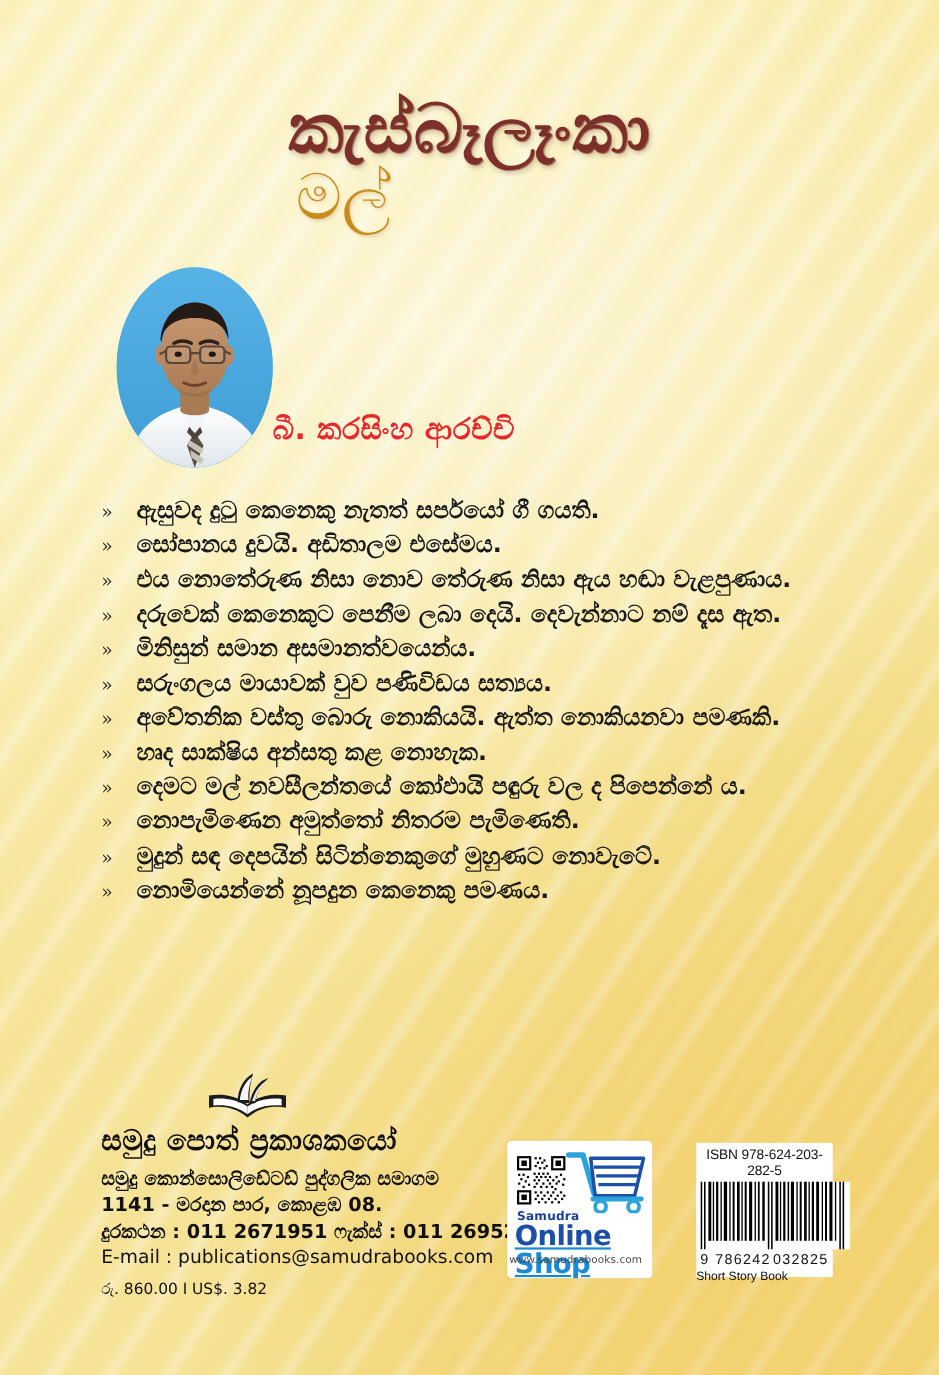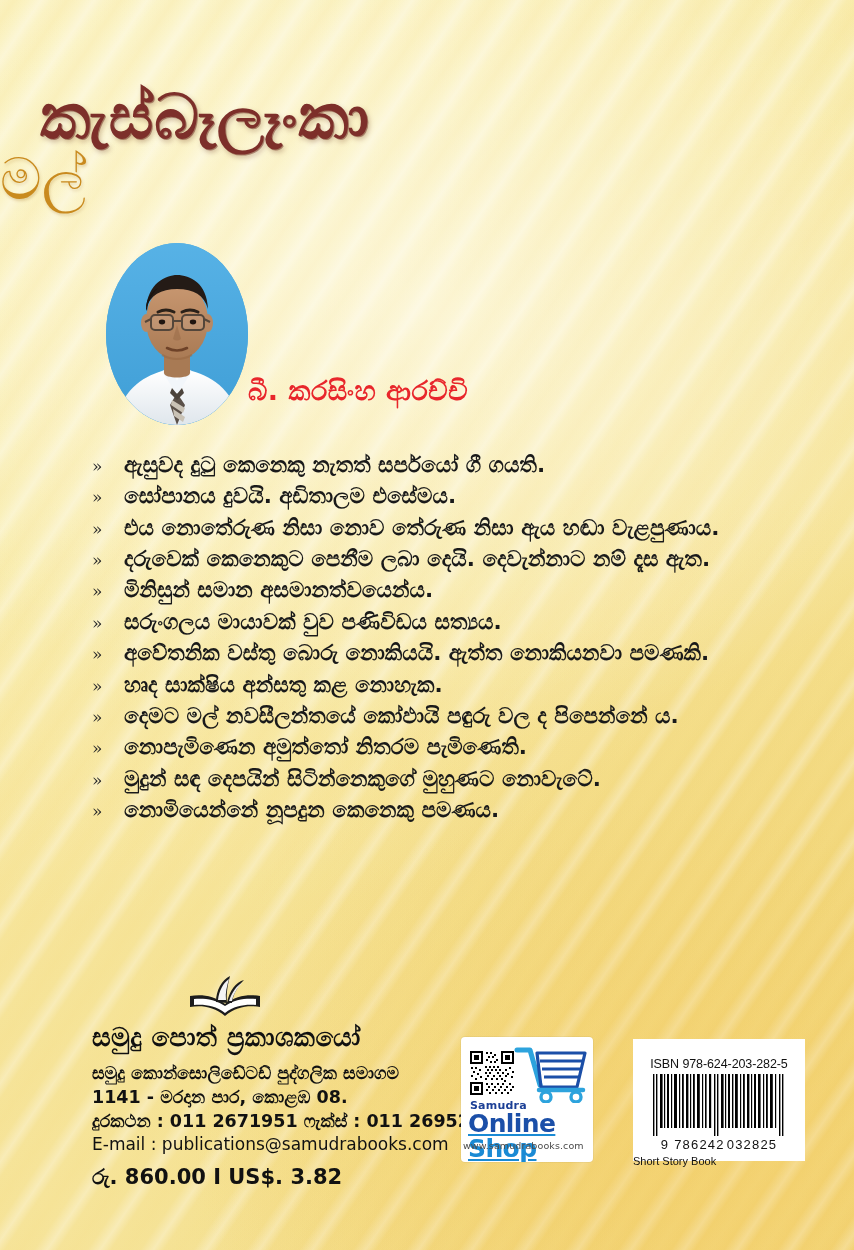--- a/index.html
+++ b/index.html
@@ -53,21 +53,21 @@
     background: radial-gradient(ellipse at 50% 50%, rgba(245,206,104,0.40) 0%, rgba(245,206,104,0) 68%);
     pointer-events: none;
   }
 
   
   .title-block {
     position: absolute;
     left: 0;
     top: 84px;
     width: 854px;
-    text-align: left;
+    text-align: center;
     z-index: 5;
   }
   .title-main {
     font-family: "DejaVu Sans", "Liberation Sans", sans-serif;
     font-size: 62px;
     font-weight: bold;
     line-height: 1.05;
     color: #7d2f2a;
     letter-spacing: 1px;
     text-shadow:
@@ -177,22 +177,22 @@
     color: #111;
     font-weight: bold;
     line-height: 1.38;
     white-space: nowrap;
   }
   .pub-line.email {
     font-weight: normal;
     font-size: 17px;
   }
   .pub-price {
-    font-size: 21px;
-    font-weight: bold;
+    font-size: 14px;
+    font-weight: normal;
     color: #111;
     margin-top: 8px;
     white-space: nowrap;
   }
 
   
   .shop-box {
     position: absolute;
     left: 461px;
     top: 1037px;
@@ -235,25 +235,25 @@
     font-size: 9.5px;
     color: #4a4a4a;
     letter-spacing: 0.1px;
   }
 
   
   .isbn-box {
     position: absolute;
     left: 633px;
     top: 1039px;
-    width: 172px;
+    width: 124px;
     height: 122px;
     background: #ffffff;
     z-index: 6;
-    padding: 18px 0 0 0;
+    padding: 4px 0 0 0;
     box-sizing: border-box;
   }
   .isbn-text {
     text-align: center;
     font-size: 12.5px;
     color: #111;
     font-family: "Liberation Sans", sans-serif;
     margin-bottom: 3px;
     letter-spacing: -0.1px;
   }

